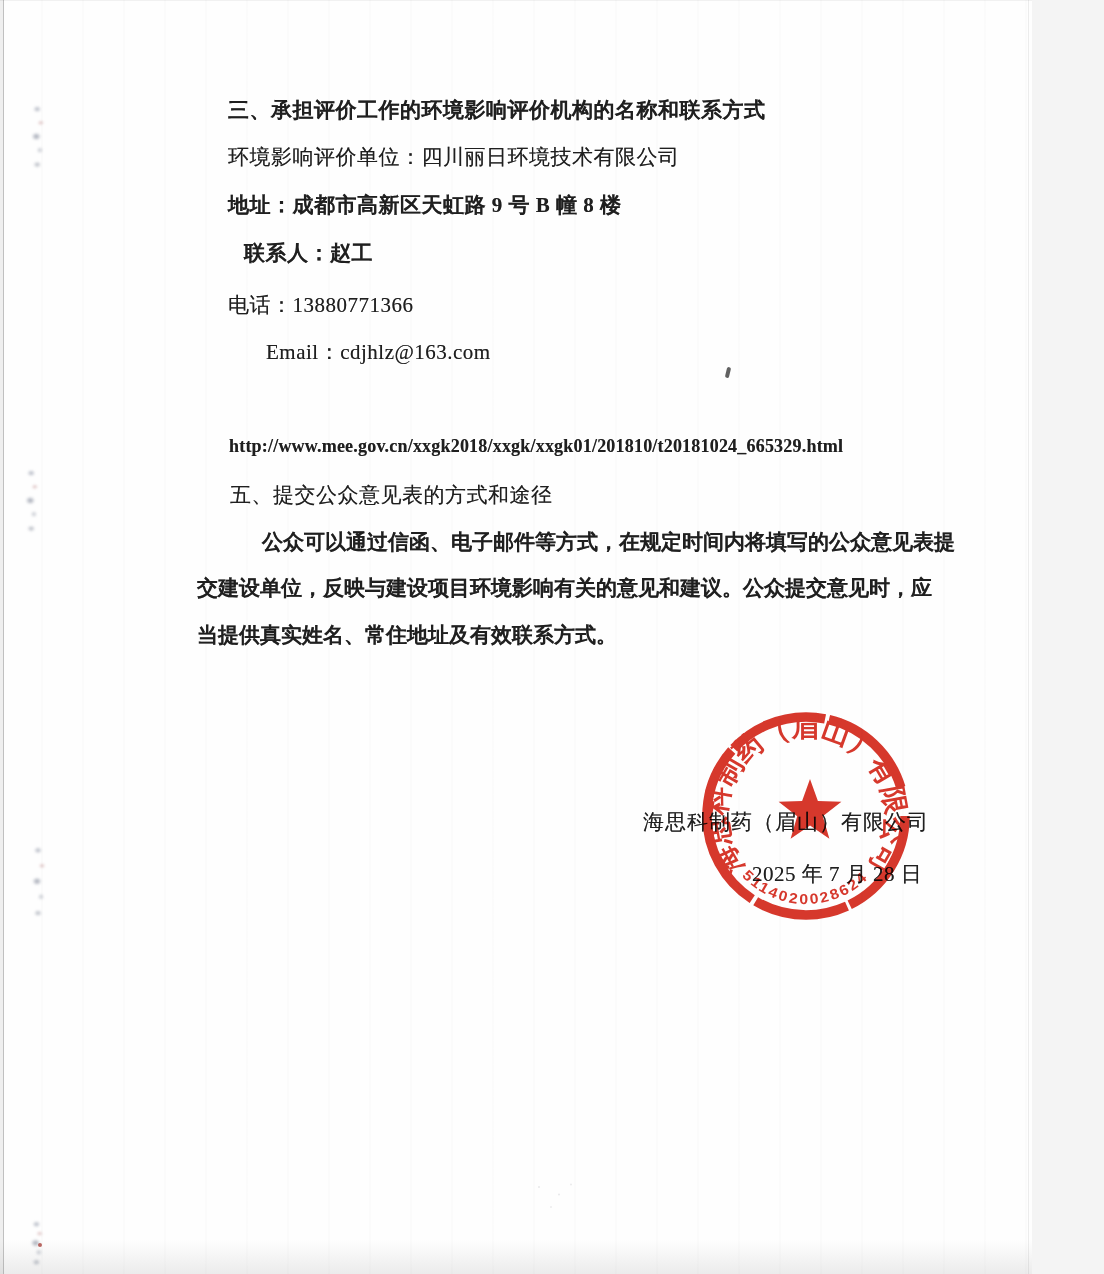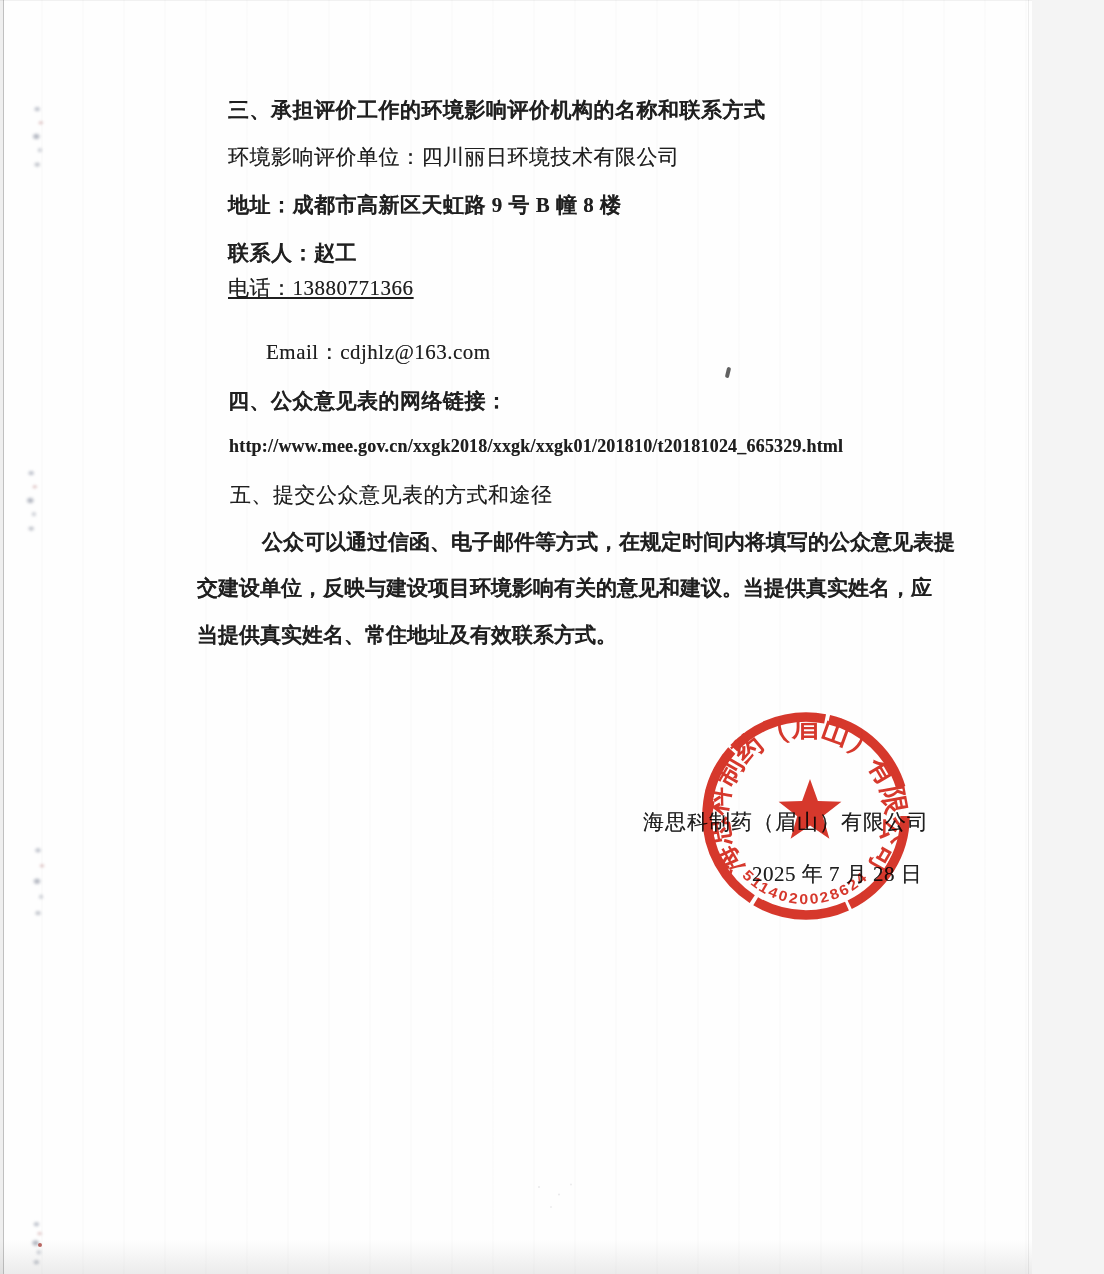--- a/index.html
+++ b/index.html
@@ -82,28 +82,27 @@
 
   <div class="edge-left2"></div>
   <div class="edge-left"></div>
   <div class="edge-right"></div>
   <div class="edge-top"></div>
   <div class="bottom-band"></div>
 
   <div class="line b" style="left:228px;top:96px;">三、承担评价工作的环境影响评价机构的名称和联系方式</div>
   <div class="line" style="left:228px;top:143px;">环境影响评价单位：四川丽日环境技术有限公司</div>
   <div class="line b" style="left:228px;top:191px;">地址：成都市高新区天虹路 9 号 B 幢 8 楼</div>
-  <div class="line b" style="left:228px;top:239px;">联系人：赵工</div>
-  <div class="line" style="left:228px;top:274px;text-decoration:underline;">电话：13880771366</div>
+  <div class="line b" style="left:244px;top:239px;">联系人：赵工</div>
+  <div class="line" style="left:228px;top:291px;">电话：13880771366</div>
   <div class="line" style="left:228px;top:338px;margin-left:38px;">Email：cdjhlz@163.com</div>
-  <div class="line b" style="left:228px;top:387px;">四、公众意见表的网络链接：</div>
   <div class="line b url" style="left:229px;top:436px;">http://www.mee.gov.cn/xxgk2018/xxgk/xxgk01/201810/t20181024_665329.html</div>
   <div class="line b" style="left:262px;top:528px;letter-spacing:0px;">公众可以通过信函、电子邮件等方式，在规定时间内将填写的公众意见表提</div>
   <div class="line" style="left:230px;top:481px;">五、提交公众意见表的方式和途径</div>
-  <div class="line b" style="left:197px;top:574px;letter-spacing:0px;">交建设单位，反映与建设项目环境影响有关的意见和建议。当提供真实姓名，应</div>
+  <div class="line b" style="left:197px;top:574px;letter-spacing:0px;">交建设单位，反映与建设项目环境影响有关的意见和建议。公众提交意见时，应</div>
   <div class="line b" style="left:197px;top:621px;letter-spacing:0px;">当提供真实姓名、常住地址及有效联系方式。</div>
 
   <div class="line" style="left:643px;top:808px;letter-spacing:1px;">海思科制药（眉山）有限公司</div>
   <div class="line" style="left:752px;top:860px;">2025 年 7 月 28 日</div>
 
   <svg class="seal" viewBox="-130 -130 260 260" xmlns="http://www.w3.org/2000/svg">
     <defs>
       <path id="arcCompany" d="M -61.3 51.4 A 80 80 0 1 1 61.3 51.4" fill="none"></path>
       <path id="arcNumber" d="M -65.6 58.7 A 88 88 0 0 0 65.6 58.7" fill="none"></path>
     </defs>

